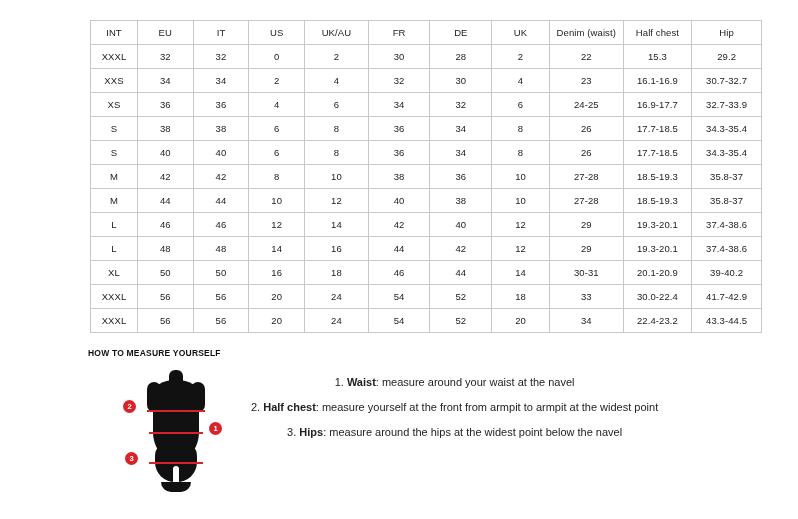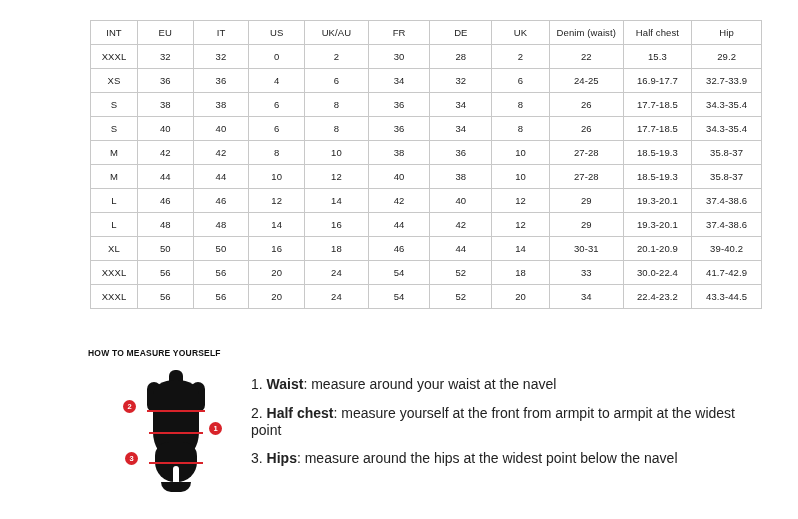--- a/index.html
+++ b/index.html
@@ -81,24 +81,25 @@
     height: 130px;
     position: relative;
     flex: 0 0 110px;
     margin-left: 35px;
   }
   .steps {
     margin-left: 18px;
     padding-top: 8px;
   }
   .step {
-    font-size: 14px;
+    font-size: 11px;
     color: #222222;
     margin-bottom: 12px;
     line-height: 1.2;
+    text-align: center;
   }
   .step b { font-weight: bold; }
 
   
   .mannequin {
     position: absolute;
     left: 22px;
     top: 2px;
     width: 62px;
     height: 126px;
@@ -221,20 +222,33 @@
         <td>32</td>
         <td>32</td>
         <td>0</td>
         <td>2</td>
         <td>30</td>
         <td>28</td>
         <td>2</td>
         <td>22</td>
         <td>15.3</td>
         <td>29.2</td>
+      </tr>
+      <tr>
+        <td>XXS</td>
+        <td>34</td>
+        <td>34</td>
+        <td>2</td>
+        <td>4</td>
+        <td>32</td>
+        <td>30</td>
+        <td>4</td>
+        <td>23</td>
+        <td>16.1-16.9</td>
+        <td>30.7-32.7</td>
       </tr>
       <tr>
         <td>XS</td>
         <td>36</td>
         <td>36</td>
         <td>4</td>
         <td>6</td>
         <td>34</td>
         <td>32</td>
         <td>6</td>

